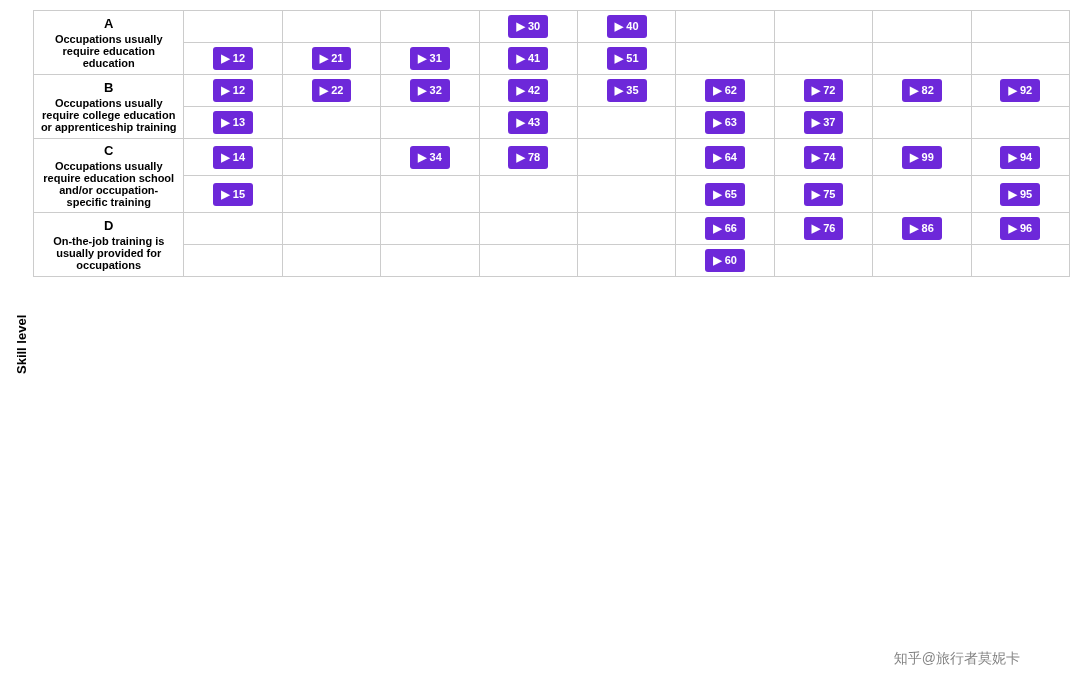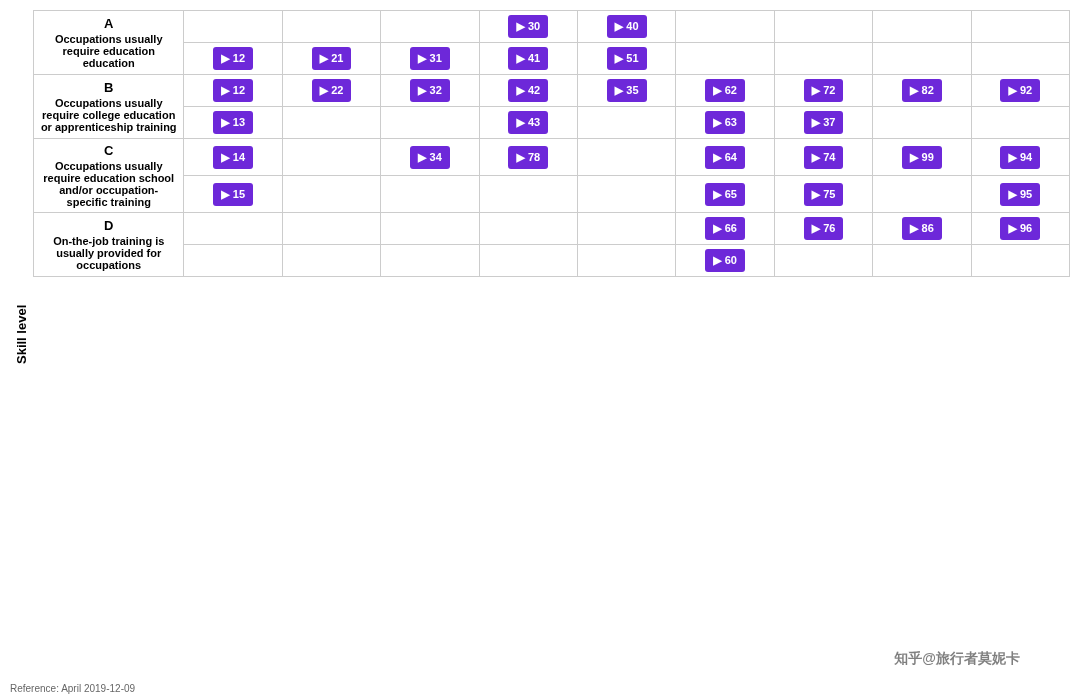--- a/index.html
+++ b/index.html
@@ -99,21 +99,21 @@
       color: #666;
       padding: 4px 10px;
     }
 
     .watermark {
       position: absolute;
       bottom: 30px;
       right: 60px;
       font-size: 14px;
       color: rgba(0,0,0,0.5);
-      font-weight: bold;
+      font-weight: normal;
       z-index: 10;
     }
   </style>
 </head>
 <body>
 
 <div class="page-wrapper">
   <div class="table-outer">
     <div class="skill-level-label">Skill level</div>
     <div class="table-container">
@@ -239,15 +239,14 @@
           <td class="empty-cell"></td>
           <td><span class="badge">▶ 60</span></td>
           <td class="empty-cell"></td>
           <td class="empty-cell"></td>
           <td class="empty-cell"></td>
         </tr>
       </tbody>
         </table>
     </div>
   </div>
-  <div class="footer-text">Reference: April 2019-12-09</div>
   <div class="watermark">知乎@旅行者莫妮卡</div>
 </div>
 
 </body></html>

